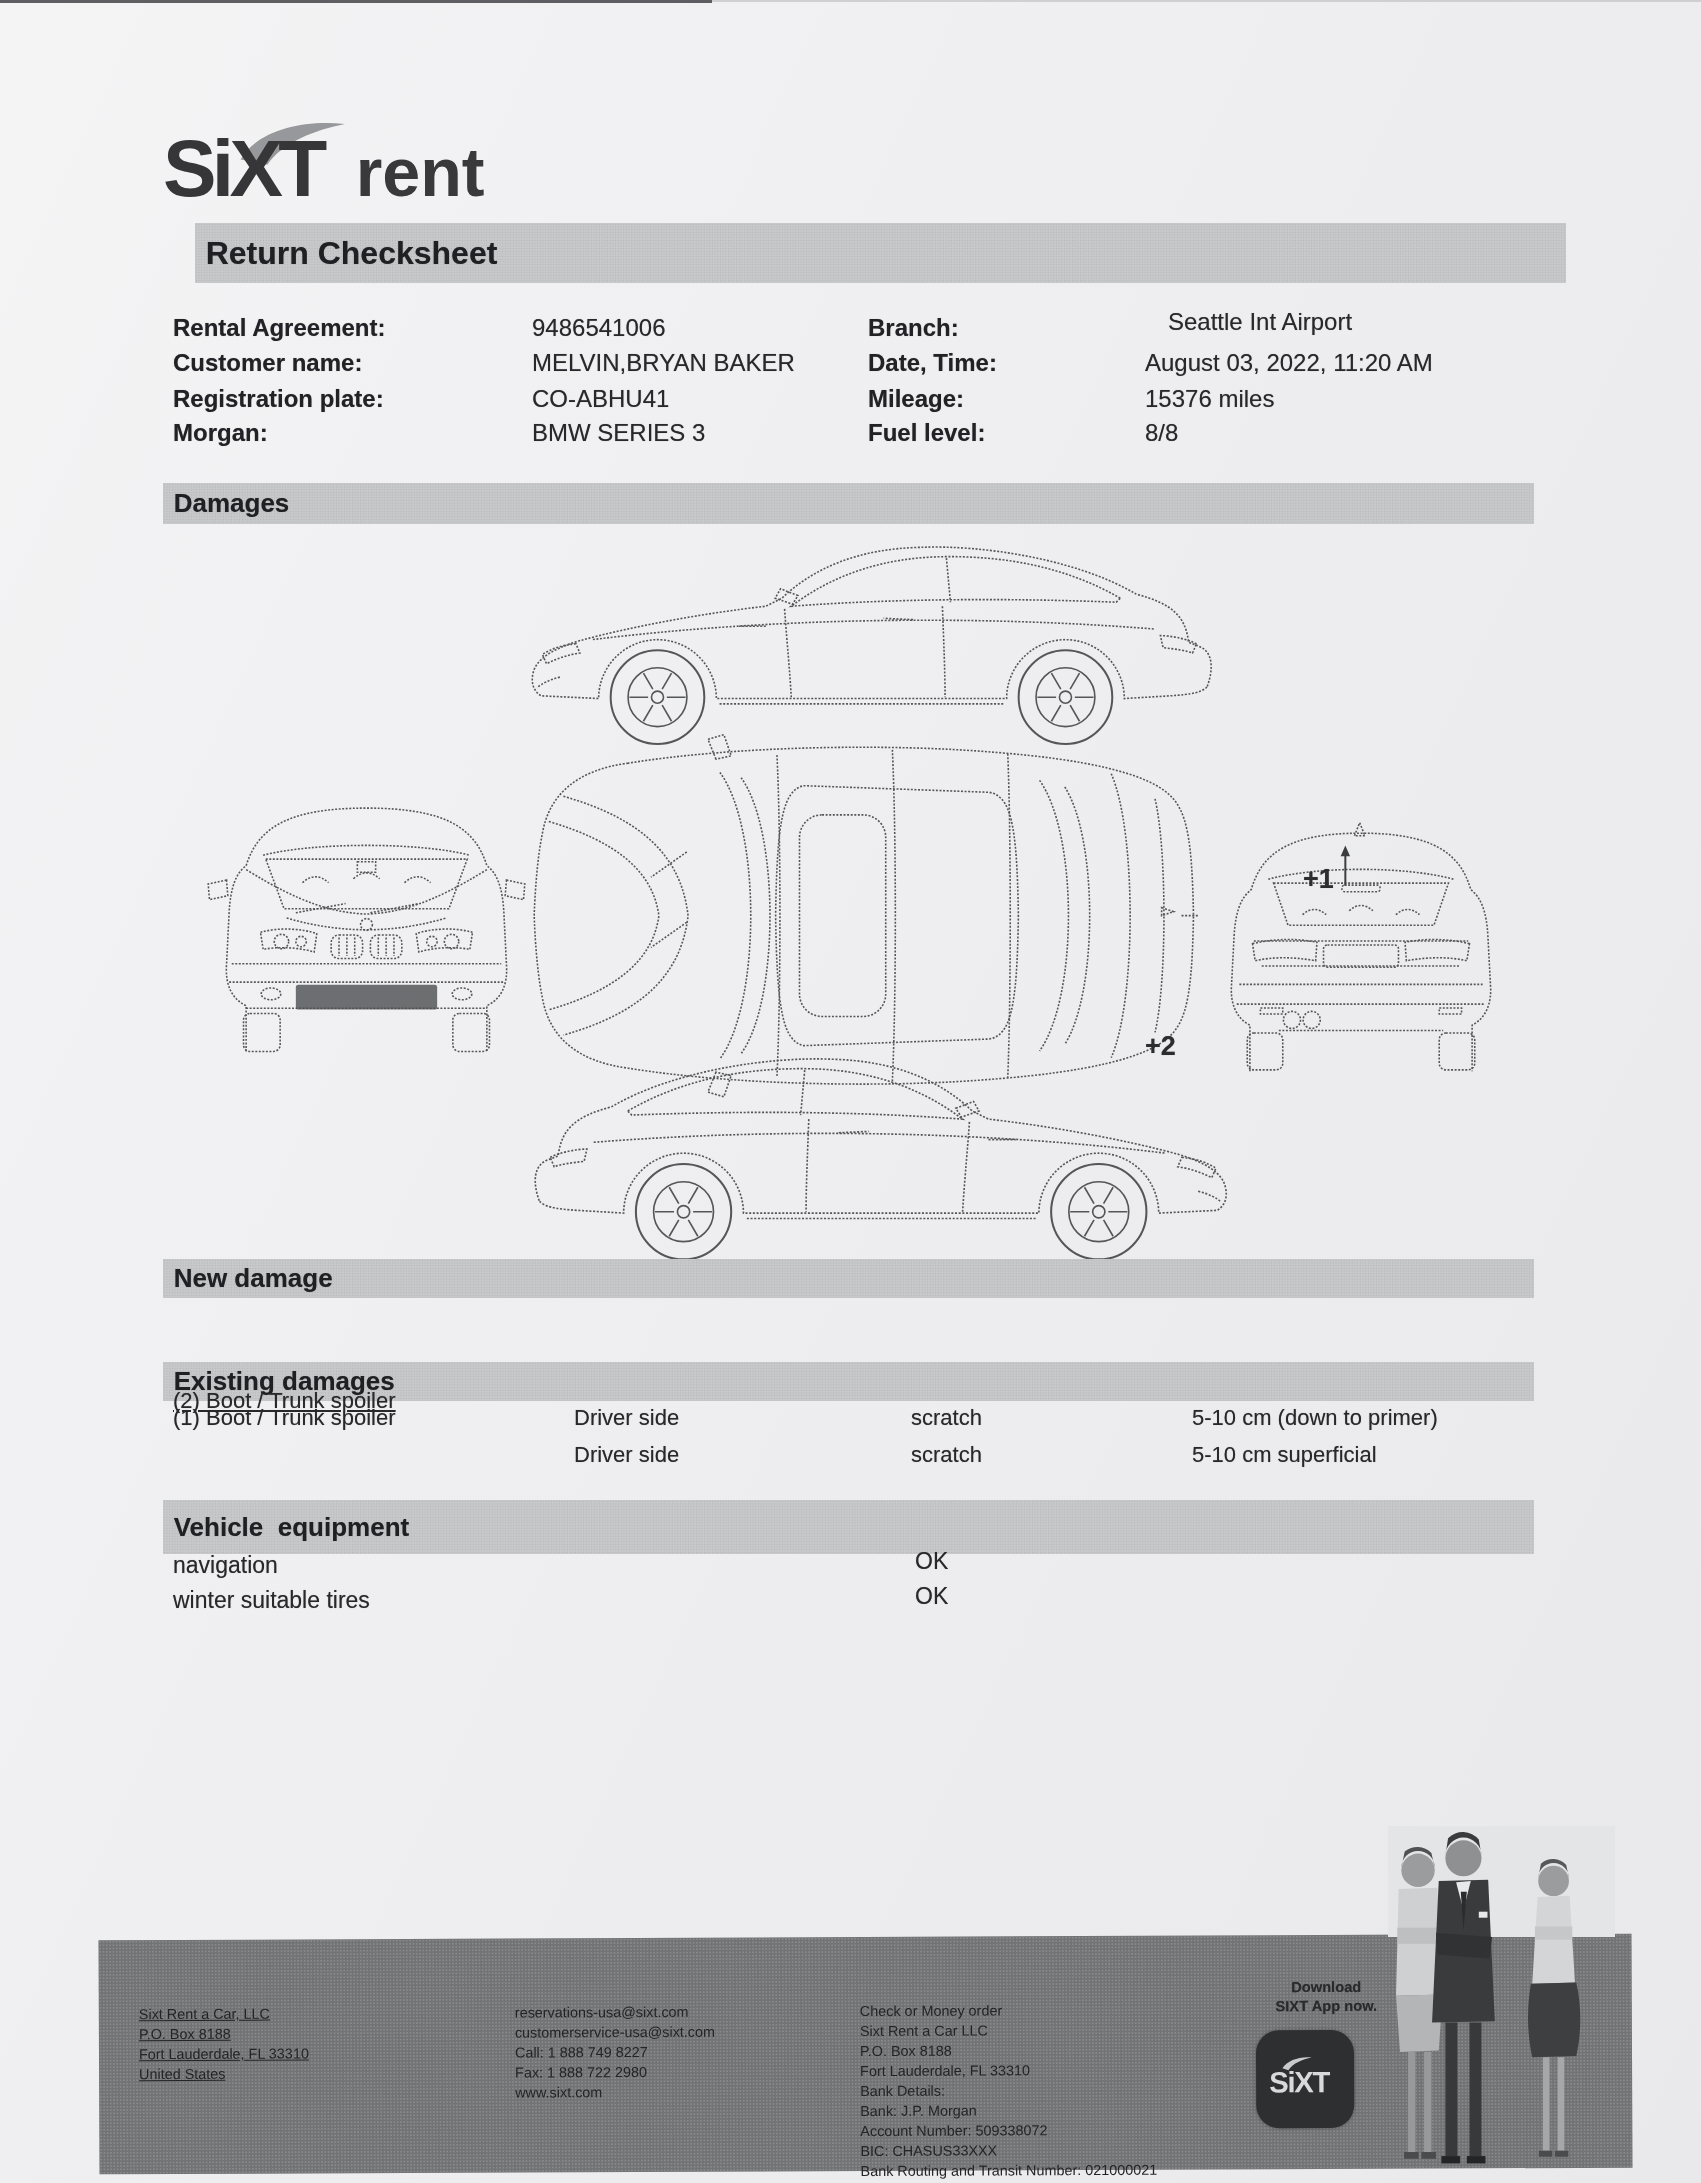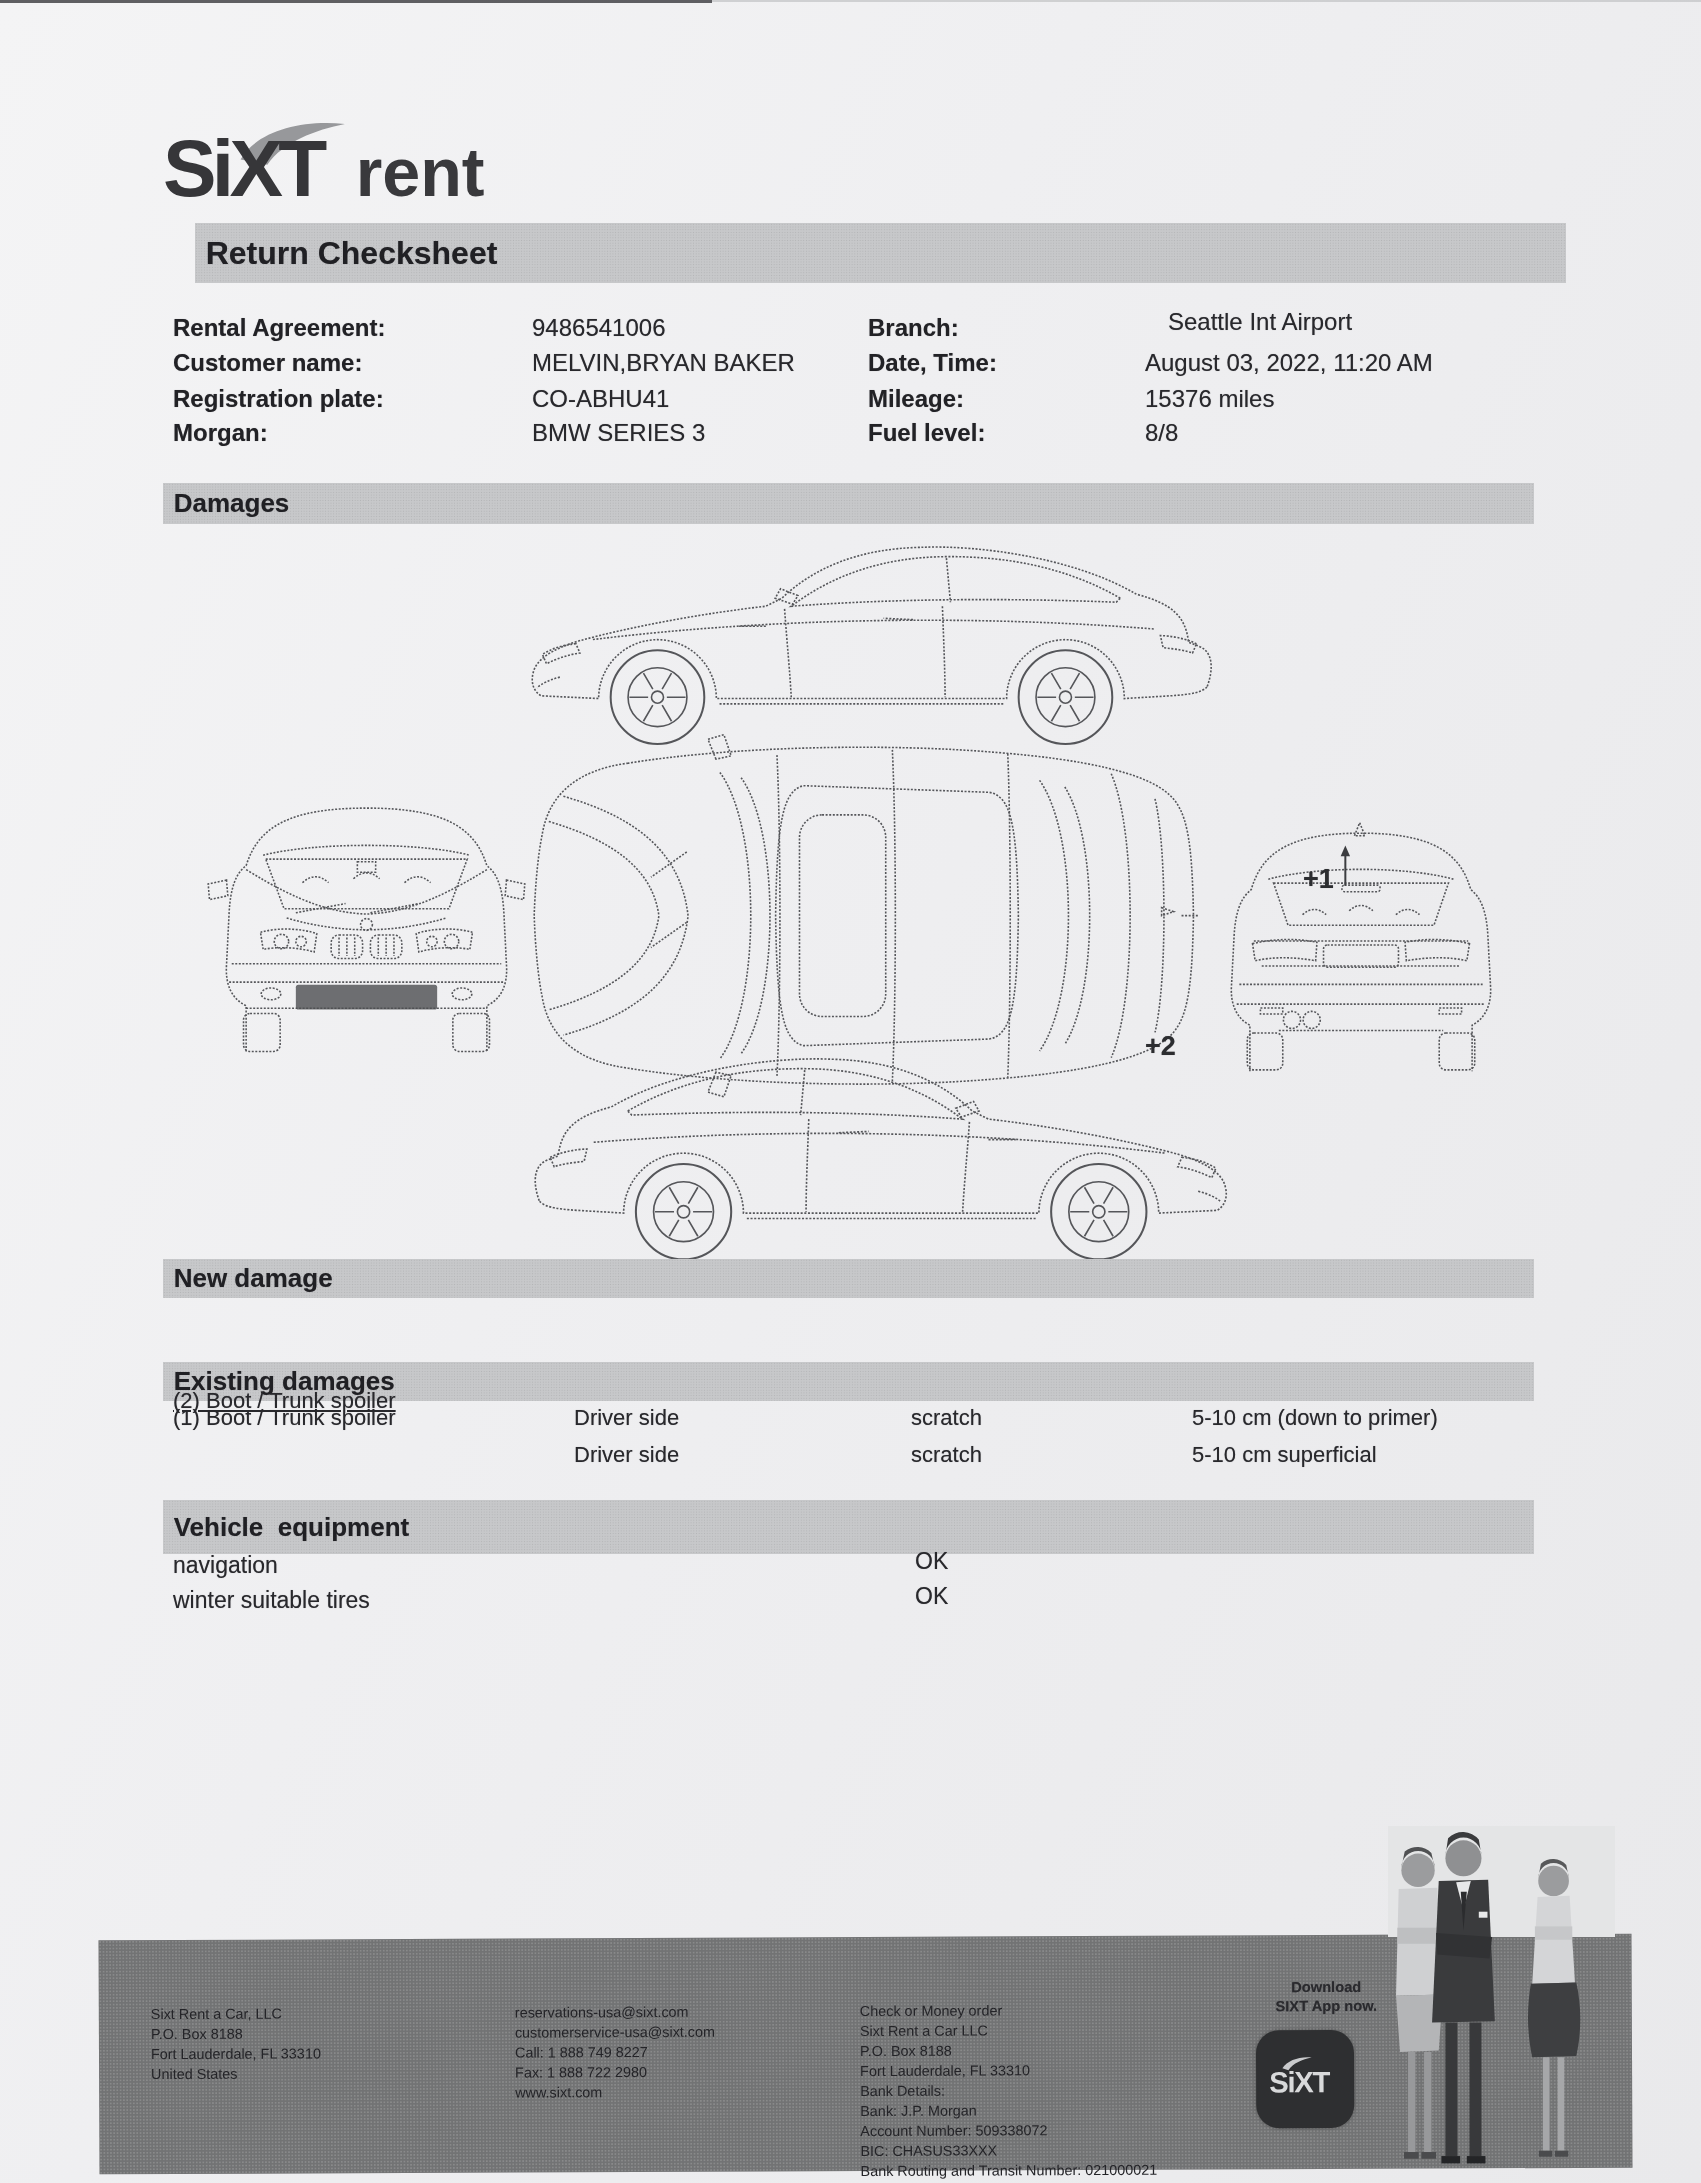--- a/index.html
+++ b/index.html
@@ -47,21 +47,21 @@
   .footer{
     position:absolute;left:99px;top:1937px;width:1533px;height:234px;
     background-color:#8d8e90;
     background-image:radial-gradient(rgba(255,255,255,0.16) 0.7px,transparent 0.9px),
                      radial-gradient(rgba(0,0,0,0.20) 0.7px,transparent 0.9px);
     background-size:3.3px 3.3px,2px 2px;
     transform:rotate(-0.25deg);
   }
   .f-col{position:absolute;top:64px;font-size:14.4px;line-height:20px;color:#242428;}
   .f-col div{white-space:nowrap;}
-  #f-col1{left:52px;}
+  #f-col1{left:40px;text-decoration:underline;}
   #f-col2{left:416px;}
   #f-col3{left:761px;}
   .download{position:absolute;left:1137px;top:43px;width:181px;text-align:center;
             font-weight:bold;font-size:14.7px;line-height:19px;color:#2a2a2e;}
   .app-icon{
     position:absolute;left:1157px;top:95px;width:98px;height:98px;border-radius:23px;
     background:#2e2f31;display:flex;align-items:center;justify-content:center;
     box-shadow:0 0 4px rgba(0,0,0,0.3);
   }
   .staff{position:absolute;left:1388px;top:1826px;width:227px;height:345px;

